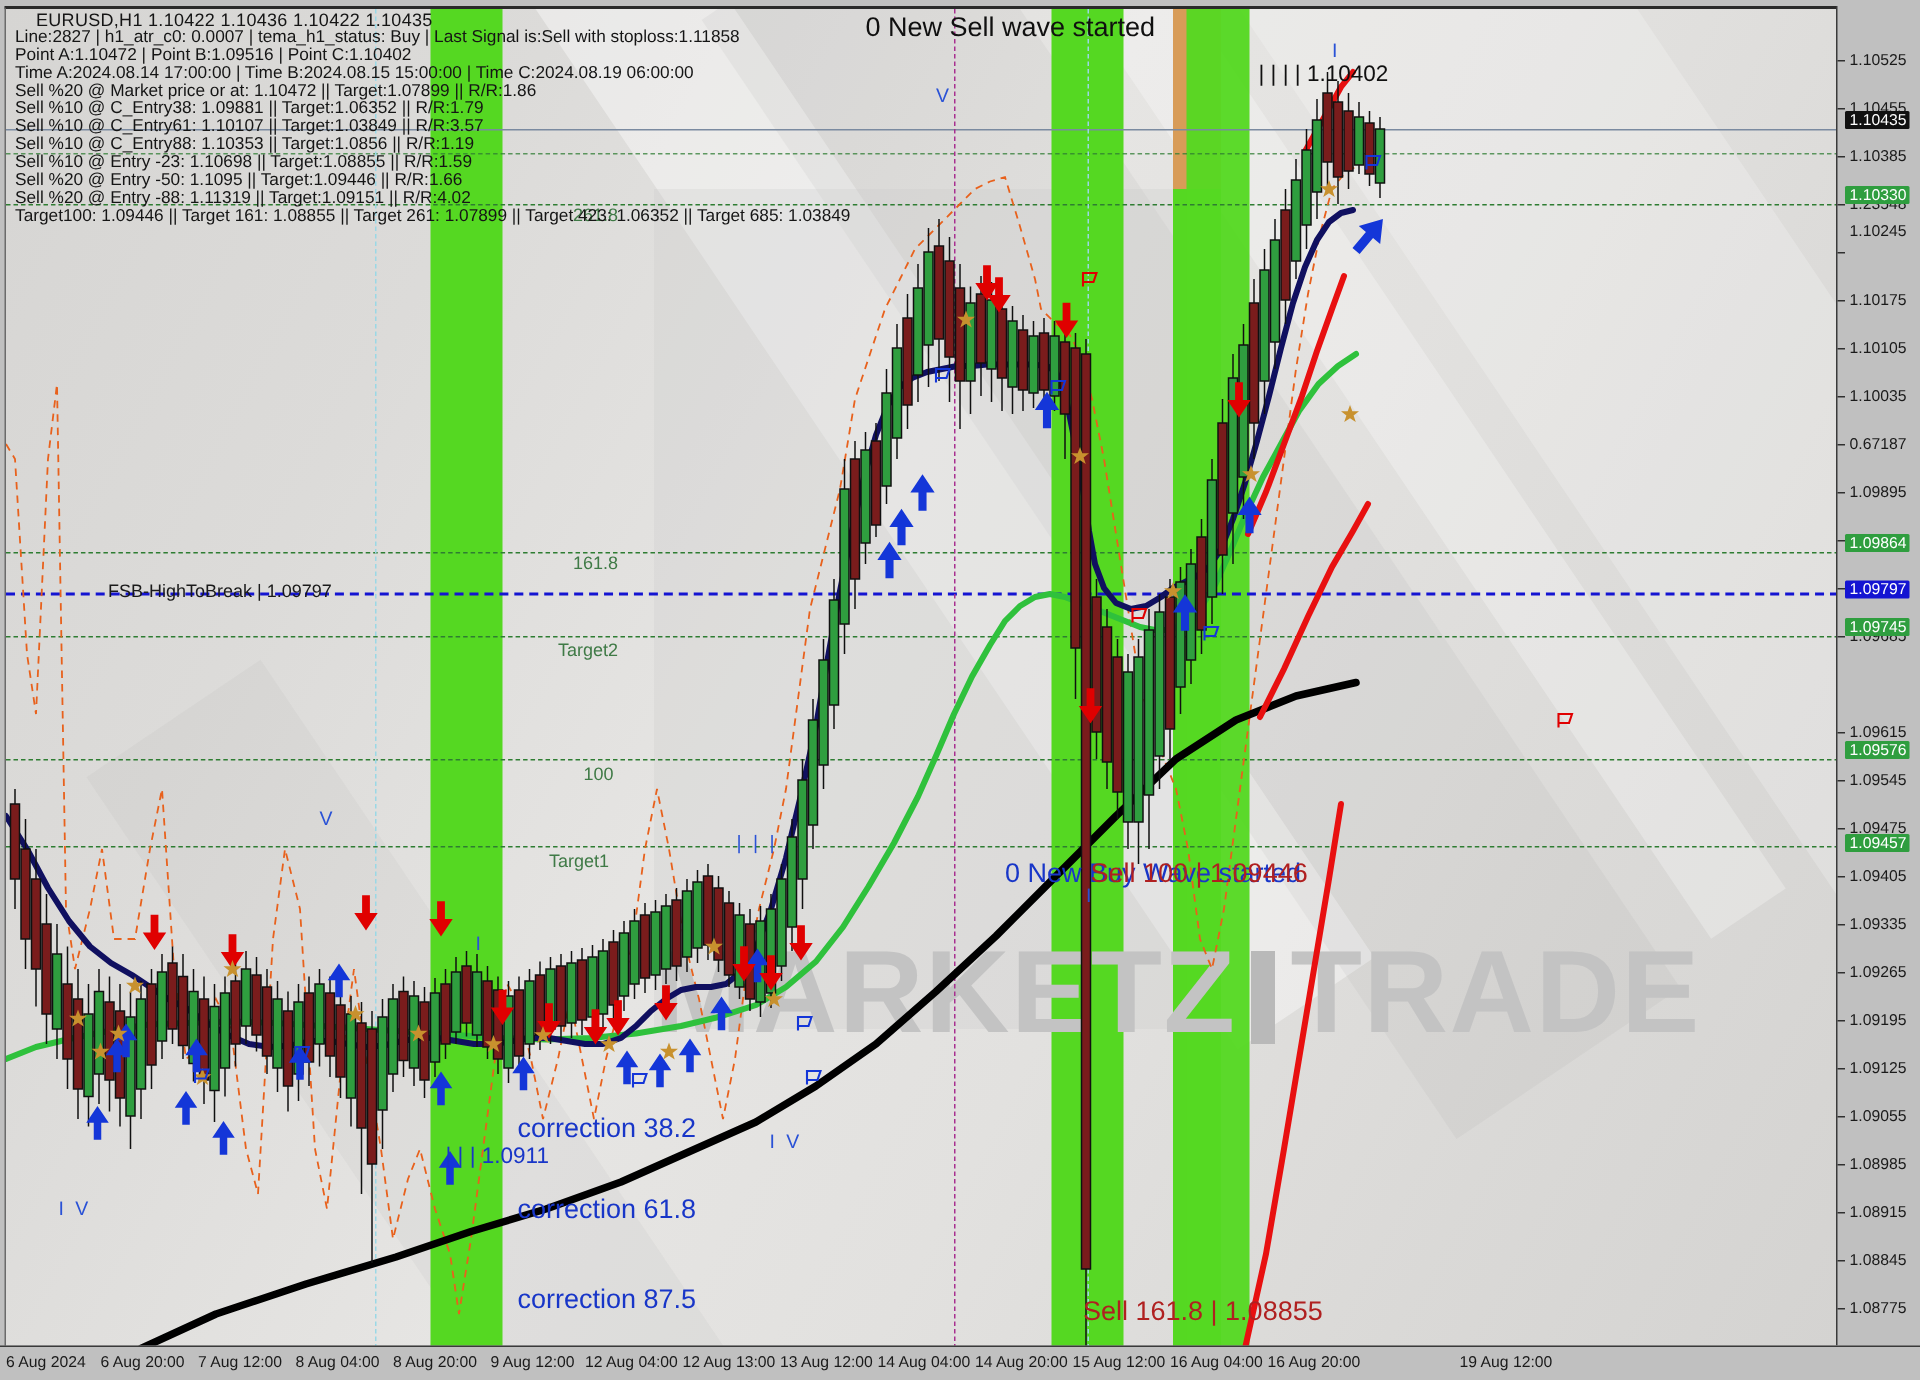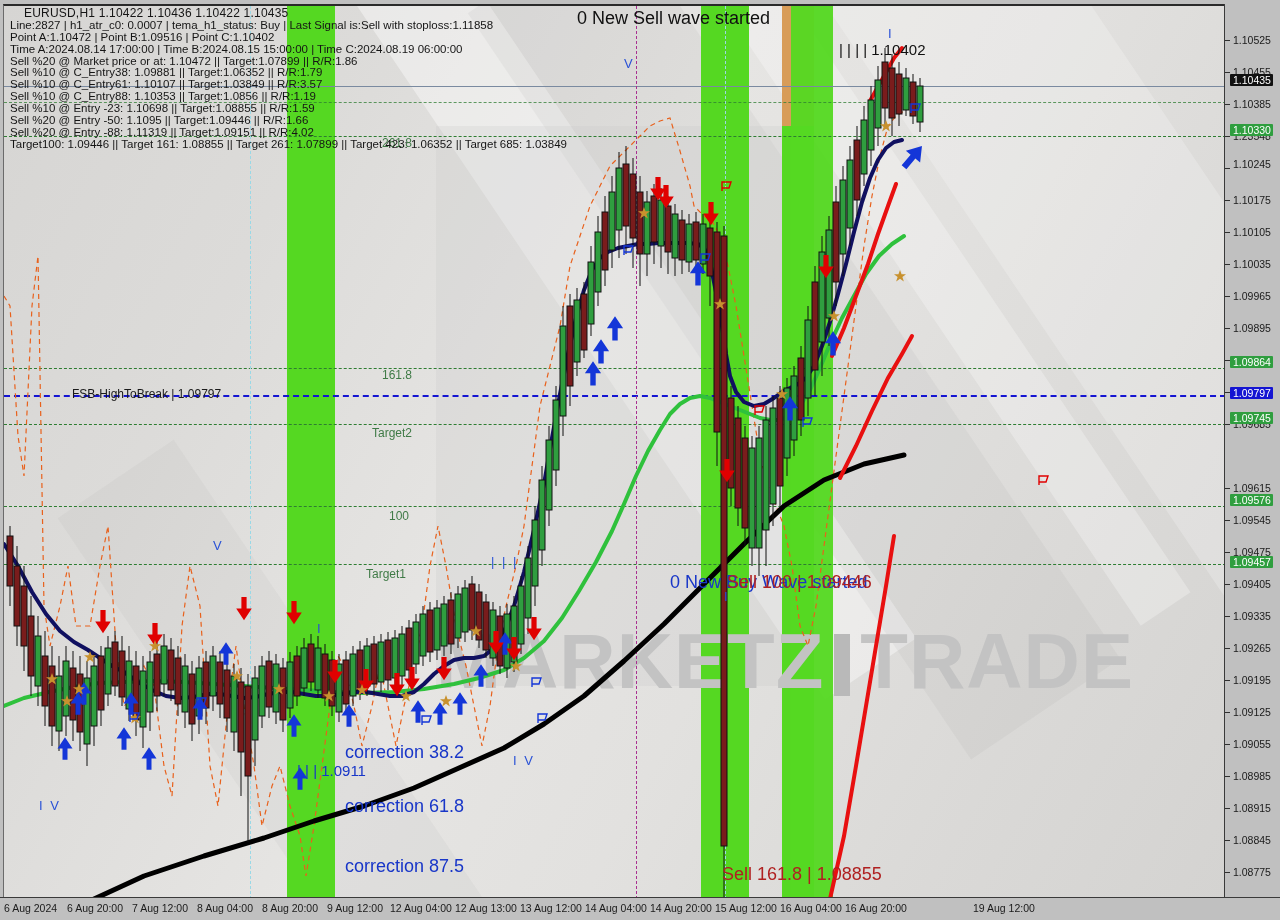--- a/index.html
+++ b/index.html
@@ -701,29 +701,29 @@
     <div id="priceTicks">
         <div class="ptick" style="top: 36px;"></div>
         <div class="plabel" style="top: 31px;">1.10525</div>
         <div class="ptick" style="top: 68px;"></div>
         <div class="plabel" style="top: 63px;">1.10455</div>
         <div class="ptick" style="top: 100px;"></div>
         <div class="plabel" style="top: 95px;">1.10385</div>
         <div class="ptick" style="top: 132px;"></div>
         <div class="plabel" style="top: 127px;">1.23548</div>
         <div class="ptick" style="top: 164px;"></div>
-        <div class="plabel" style="top: 155px;">1.10245</div>
+        <div class="plabel" style="top: 145px;">1.10245</div>
         <div class="ptick" style="top: 196px;"></div>
         <div class="plabel" style="top: 191px;">1.10175</div>
         <div class="ptick" style="top: 228px;"></div>
         <div class="plabel" style="top: 223px;">1.10105</div>
         <div class="ptick" style="top: 260px;"></div>
         <div class="plabel" style="top: 255px;">1.10035</div>
         <div class="ptick" style="top: 292px;"></div>
-        <div class="plabel" style="top: 287px;">1.09965</div>
+        <div class="plabel" style="top: 287px;">0.67187</div>
         <div class="ptick" style="top: 324px;"></div>
         <div class="plabel" style="top: 319px;">1.09895</div>
         <div class="ptick" style="top: 356px;"></div>
         <div class="plabel" style="top: 351px;">1.09825</div>
         <div class="ptick" style="top: 388px;"></div>
         <div class="plabel" style="top: 383px;">1.09755</div>
         <div class="ptick" style="top: 420px;"></div>
         <div class="plabel" style="top: 415px;">1.09685</div>
         <div class="ptick" style="top: 484px;"></div>
         <div class="plabel" style="top: 479px;">1.09615</div>

